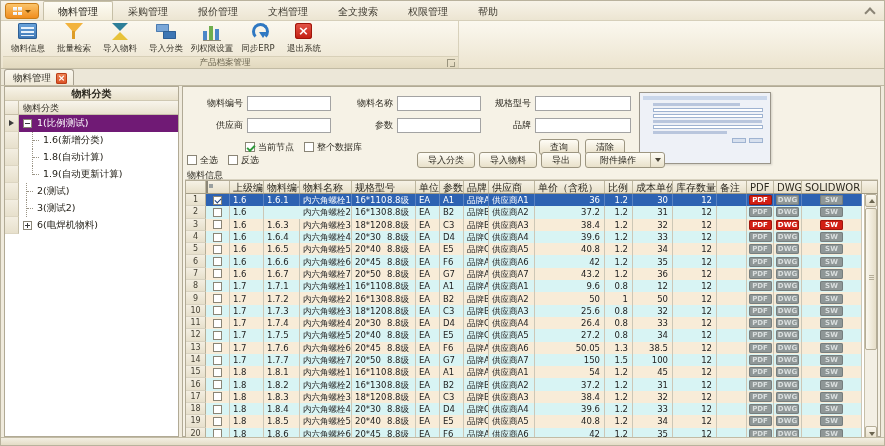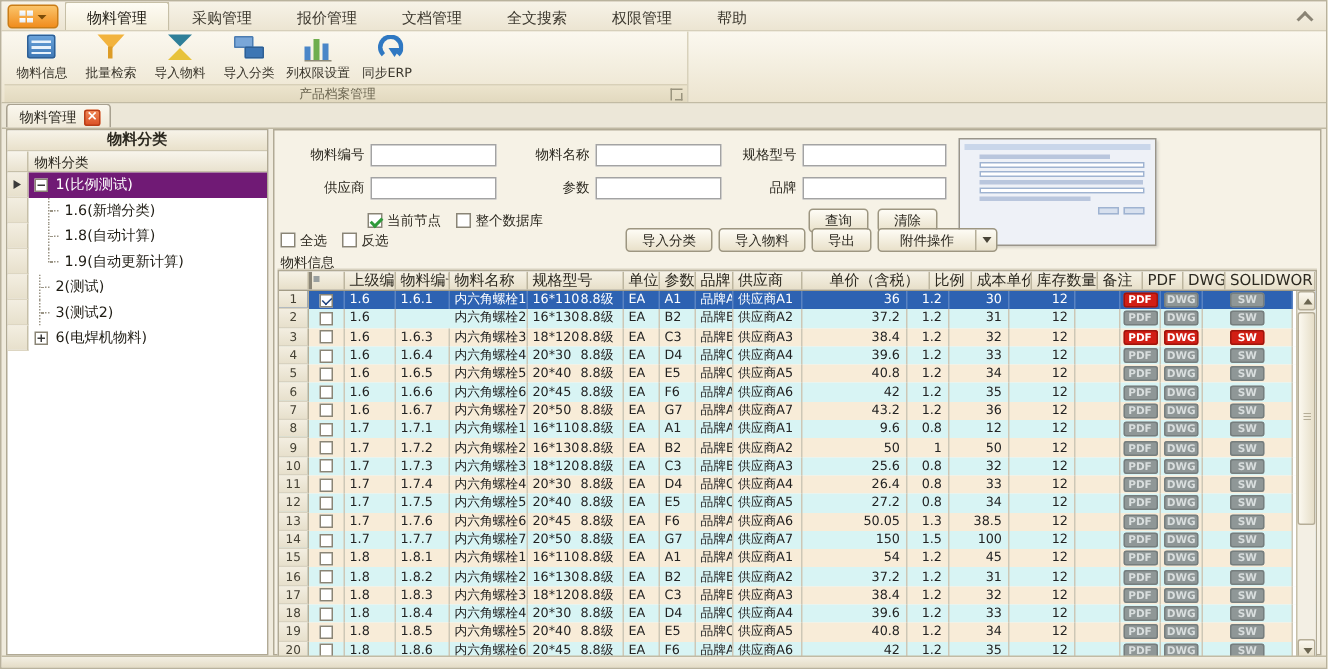--- a/index.html
+++ b/index.html
@@ -187,20 +187,24 @@
             <span class="rlabel">导入分类</span>
           </div>
           <div class="rbtn">
             <span class="ricon bar-chart-icon"></span>
             <span class="rlabel">列权限设置</span>
           </div>
           <div class="rbtn">
             <span class="ricon sync-icon"></span>
             <span class="rlabel">同步ERP</span>
           </div>
+          <div class="rbtn">
+            <span class="ricon exit-icon"></span>
+            <span class="rlabel">退出系统</span>
+          </div>
         </div>
       <div class="rfooter">
         <span class="rfooter-label">产品档案管理</span>
         <span class="launcher"></span>
       </div>
     </div>
   </div>
 
   <div class="doctabs">
     <div class="doctab">
@@ -359,21 +363,21 @@
             <div class="th" style="width: 20px;"></div>
             <div class="th" style="width: 24px; padding: 0px;"><span class="hcb"></span></div>
             <div class="th" style="width: 34px;">上级编号</div>
             <div class="th" style="width: 36px;">物料编号</div>
             <div class="th" style="width: 52px;">物料名称</div>
             <div class="th" style="width: 64px;">规格型号</div>
             <div class="th" style="width: 24px;">单位</div>
             <div class="th" style="width: 24px;">参数</div>
             <div class="th" style="width: 25px;">品牌</div>
             <div class="th" style="width: 46px;">供应商</div>
-            <div class="th" style="width: 70px; margin-left: 15px;">单价（含税）</div>
+            <div class="th" style="width: 70px;">单价（含税）</div>
             <div class="th" style="width: 28px;">比例</div>
             <div class="th" style="width: 40px;">成本单价</div>
             <div class="th" style="width: 44px;">库存数量</div>
             <div class="th" style="width: 30px;">备注</div>
             <div class="th" style="width: 27px;">PDF</div>
             <div class="th" style="width: 28px;">DWG</div>
             <div class="th" style="width: 60px;">SOLIDWORKS</div>
             <div class="th fill"></div>
           </div>
         <div id="tbody">

